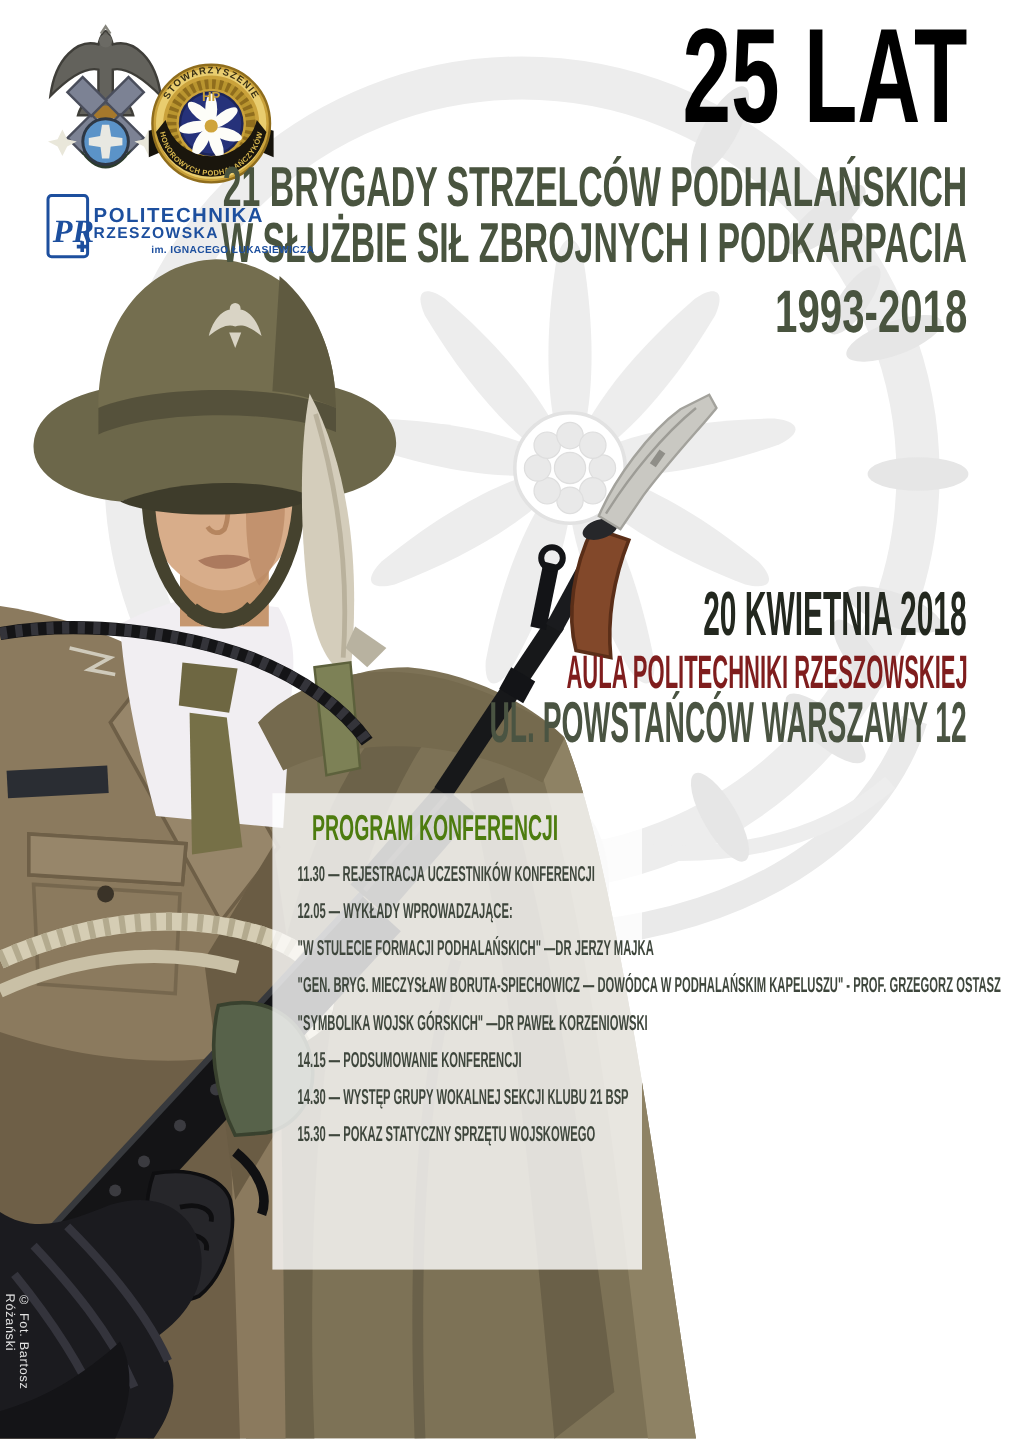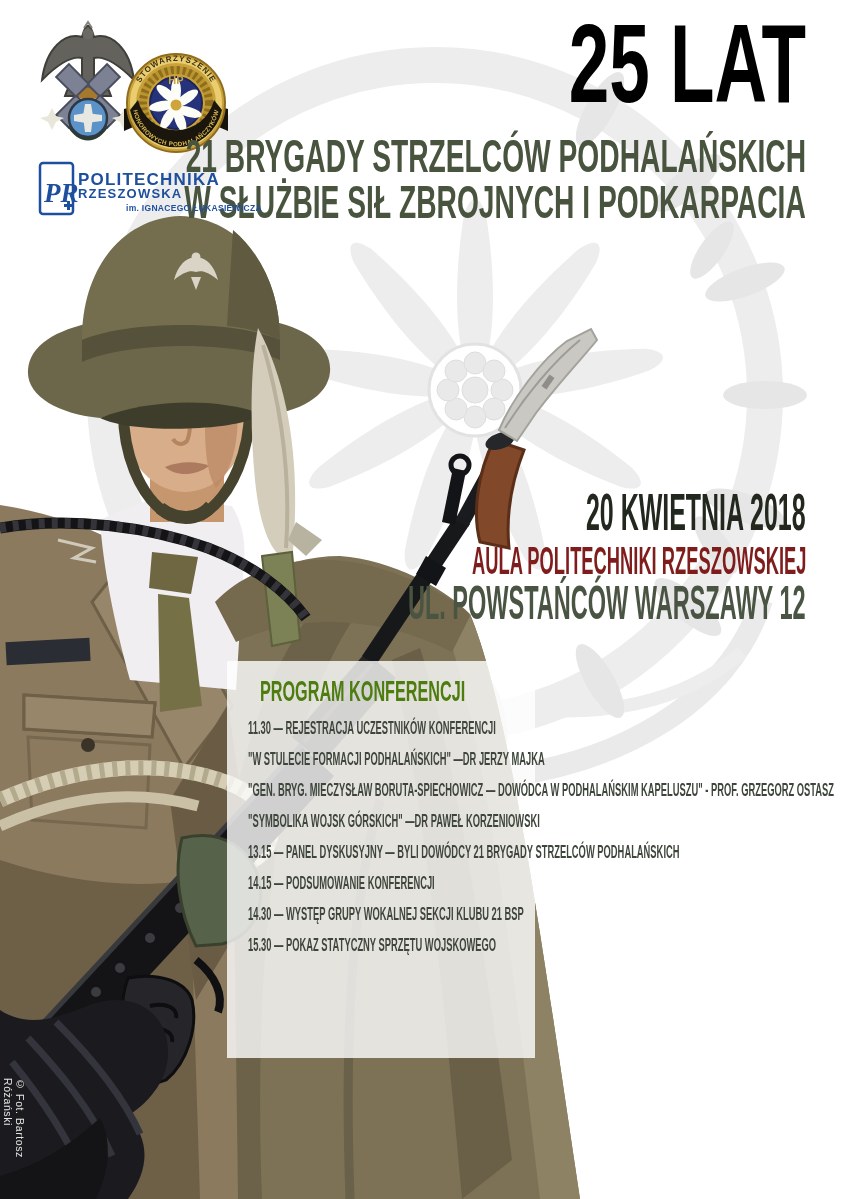--- a/index.html
+++ b/index.html
@@ -242,40 +242,43 @@
 
 <div class="t right" style="top:8px;font-size:112px;color:#000000;">
   <span class="cx" style="--s:0.65">25 LAT</span>
 </div>
 <div class="t right" style="top:132px;font-size:47px;color:#49543f;">
   <span class="cx" style="--s:0.60">21 BRYGADY STRZELCÓW PODHALAŃSKICH</span>
 </div>
 <div class="t right" style="top:178px;font-size:47px;color:#49543f;">
   <span class="cx" style="--s:0.60">W SŁUŻBIE SIŁ ZBROJNYCH I PODKARPACIA</span>
 </div>
+<div class="t right" style="top:235px;font-size:50px;color:#49543f;">
+  <span class="cx" style="--s:0.67">1993-2018</span>
+</div>
 
 <div class="t right" style="top:486px;font-size:52px;color:#23281f;">
   <span class="cx" style="--s:0.48">20 KWIETNIA 2018</span>
 </div>
 <div class="t right" style="top:541px;font-size:39px;color:#7f1d1d;">
   <span class="cx" style="--s:0.47">AULA POLITECHNIKI RZESZOWSKIEJ</span>
 </div>
 <div class="t right" style="top:579px;font-size:48px;color:#4a5442;text-align:right;">
   <span class="cx" style="--s:0.49">UL. POWSTAŃCÓW WARSZAWY 12</span>
 </div>
 
 <div class="t left" style="left:260px;top:676px;font-size:30px;color:#4d7c0f;">
   <span class="cx" style="--s:0.54">PROGRAM KONFERENCJI</span>
 </div>
 <div class="prog-items">
   <div class="pi"><span class="cx">11.30 — REJESTRACJA UCZESTNIKÓW KONFERENCJI</span></div>
+  <div class="pi"><span class="cx">12.05 — WYKŁADY WPROWADZAJĄCE:</span></div>
   <div class="pi"><span class="cx">"W STULECIE FORMACJI PODHALAŃSKICH" —DR JERZY MAJKA</span></div>
   <div class="pi"><span class="cx">"GEN. BRYG. MIECZYSŁAW BORUTA-SPIECHOWICZ — DOWÓDCA W PODHALAŃSKIM KAPELUSZU" - PROF. GRZEGORZ OSTASZ</span></div>
   <div class="pi"><span class="cx">"SYMBOLIKA WOJSK GÓRSKICH" —DR PAWEŁ KORZENIOWSKI</span></div>
-  <div class="pi"><span class="cx">13.15 — PANEL DYSKUSYJNY — BYLI DOWÓDCY 21 BRYGADY STRZELCÓW PODHALAŃSKICH</span></div>
   <div class="pi"><span class="cx">14.15 — PODSUMOWANIE KONFERENCJI</span></div>
   <div class="pi"><span class="cx">14.30 — WYSTĘP GRUPY WOKALNEJ SEKCJI KLUBU 21 BSP</span></div>
   <div class="pi"><span class="cx">15.30 — POKAZ STATYCZNY SPRZĘTU WOJSKOWEGO</span></div>
 </div>
 
 <div class="uni" style="left:78px;top:170px;font-size:17px;letter-spacing:1.2px;"><span>POLITECHNIKA</span></div>
 <div class="uni" style="left:78px;top:186px;font-size:13px;letter-spacing:1.2px;"><span>RZESZOWSKA</span></div>
 <div class="uni" style="left:78px;top:203px;font-size:8.5px;letter-spacing:0.3px;padding-left:48px;"><span>im. IGNACEGO ŁUKASIEWICZA</span></div>
 
 <div class="credit"><span>© Fot. Bartosz Różański</span></div>

